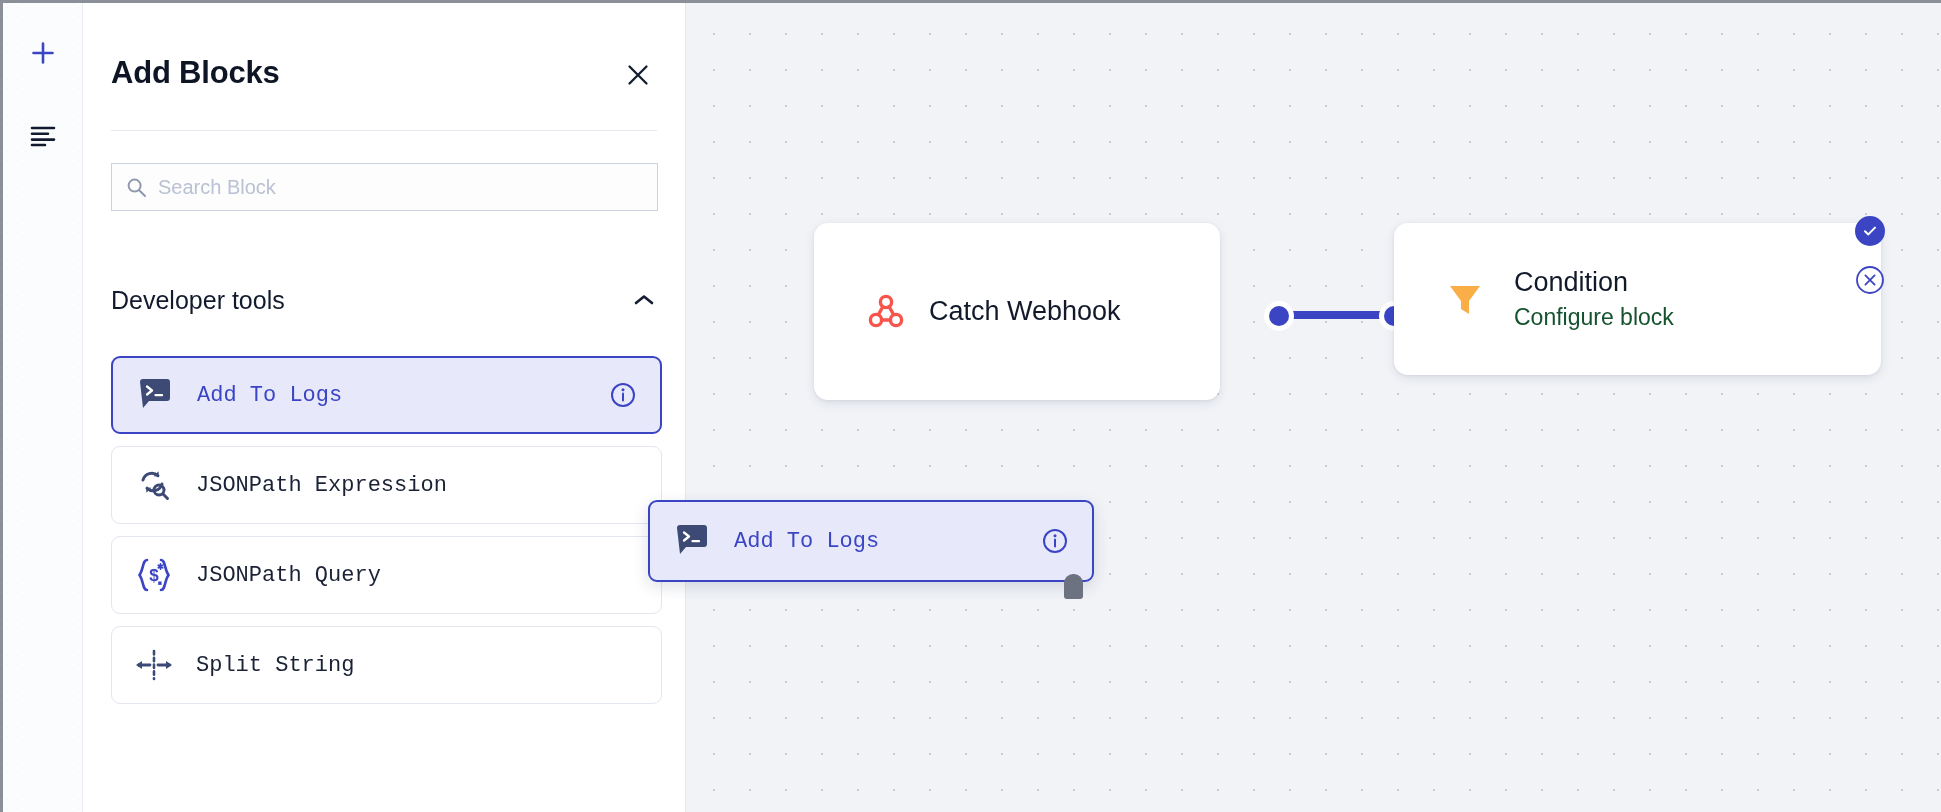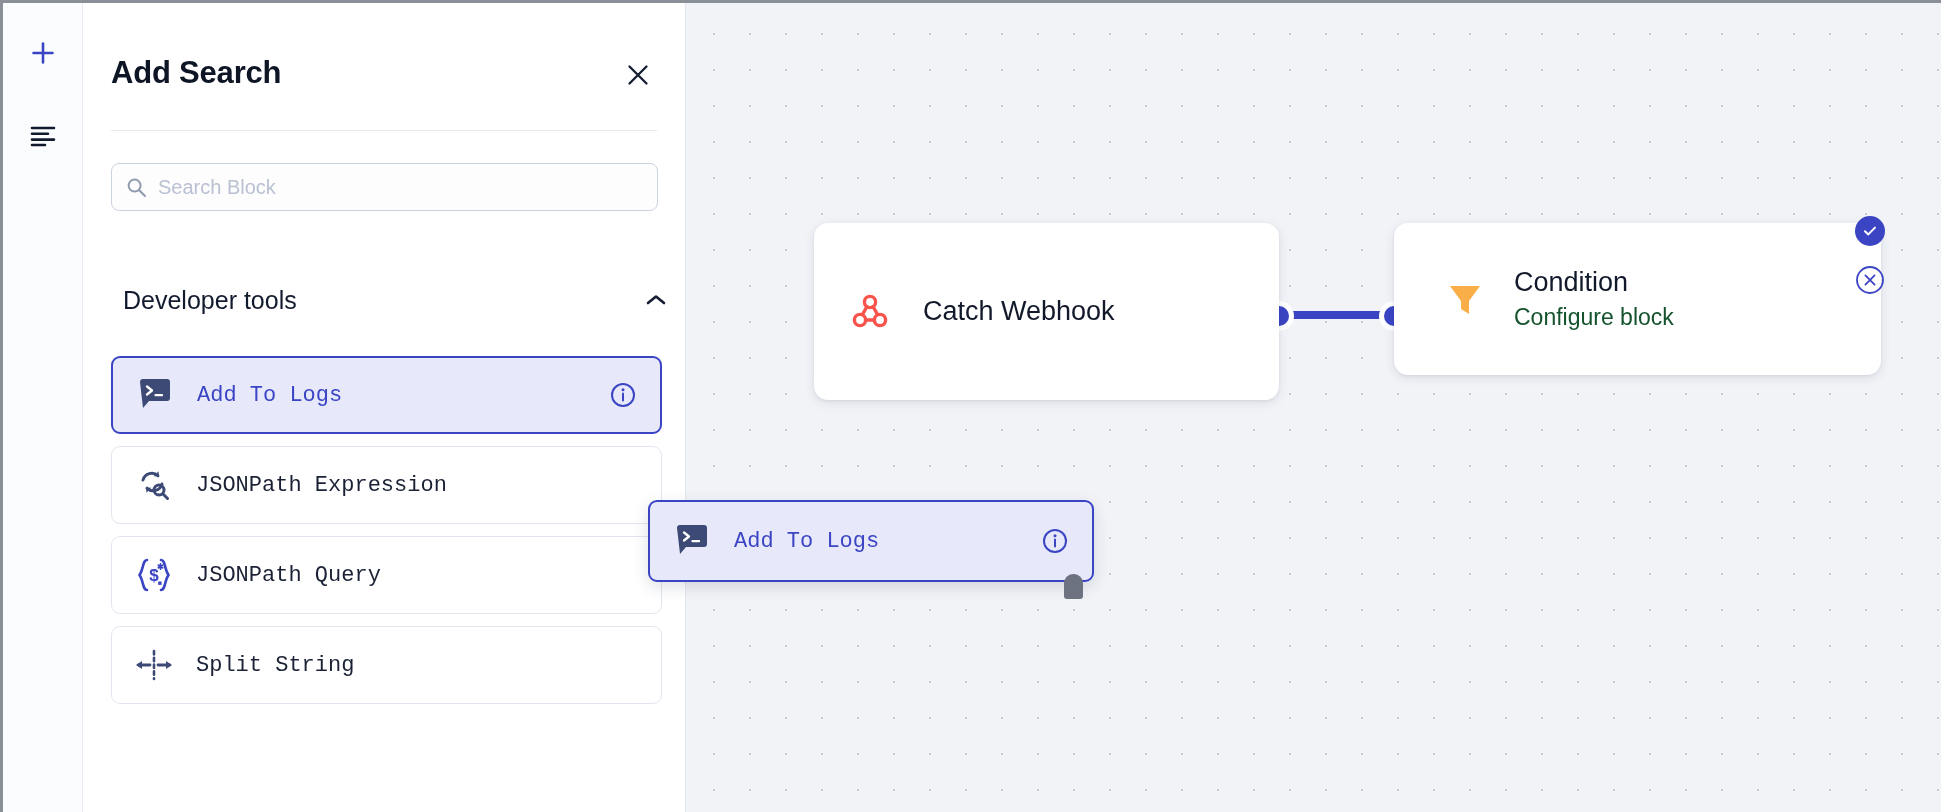--- a/index.html
+++ b/index.html
@@ -77,21 +77,21 @@
     top: 127px;
     height: 1px;
     background: #e4e8ef;
   }
 
   .search-wrap {
     position: absolute;
     left: 28px; top: 160px;
     width: 547px; height: 48px;
     border: 1px solid #ccd3e0;
-    border-radius: 8px;
+    border-radius: 0;
     background: #fdfdfe;
     display: flex; align-items: center;
     padding: 0 14px;
     gap: 11px;
     cursor: text;
   }
   .search-input {
     flex: 1;
     border: none;
     outline: none;
@@ -102,21 +102,20 @@
   }
   .search-input::placeholder { color: #b9c1d2; }
 
   
   .section-head {
     position: absolute;
     left: 28px; top: 277px;
     width: 547px; height: 40px;
     display: flex; align-items: center; justify-content: space-between;
     cursor: pointer;
-    margin-left: 12px;
   }
   .section-title {
     font-size: 25px;
     color: #121a2e;
   }
   .section-chevron {
     width: 28px; height: 28px;
     display: flex; align-items: center; justify-content: center;
   }
 
@@ -175,23 +174,23 @@
   .node {
     position: absolute;
     background: #ffffff;
     border-radius: 14px;
     box-shadow: 0 3px 11px rgba(30,40,70,0.10), 0 1px 3px rgba(30,40,70,0.07);
     display: flex;
     align-items: center;
   }
   .node-webhook {
     left: 128px; top: 220px;
-    width: 465px; height: 177px;
-    padding-left: 33px;
-    gap: 30px;
+    width: 406px; height: 177px;
+    padding-left: 49px;
+    gap: 20px;
   }
   .node-condition {
     left: 708px; top: 220px;
     width: 487px; height: 152px;
     padding-left: 48px;
     gap: 26px;
   }
   .node-title {
     font-size: 27px;
     color: #12192b;
@@ -280,21 +279,21 @@
     <div class="rail-btn list">
       <svg width="28" height="24" viewBox="0 0 28 24">
         <path d="M3 4 H25 M3 9.8 H19 M3 15.6 H25 M3 21 H16" stroke="#111a2e" stroke-width="2.6" stroke-linecap="round"></path>
       </svg>
     </div>
   </div>
 
   <div class="panel">
 
     <div class="panel-head">
-      <div class="panel-title">Add Search</div>
+      <div class="panel-title">Add Blocks</div>
       <div class="panel-close">
         <svg width="26" height="26" viewBox="0 0 26 26">
           <path d="M4.5 4.5 L21.5 21.5 M21.5 4.5 L4.5 21.5" stroke="#131c30" stroke-width="2.3" stroke-linecap="round"></path>
         </svg>
       </div>
     </div>
     <div class="panel-divider"></div>
 
     <div class="search-wrap">
       <svg width="21" height="21" viewBox="0 0 21 21">

